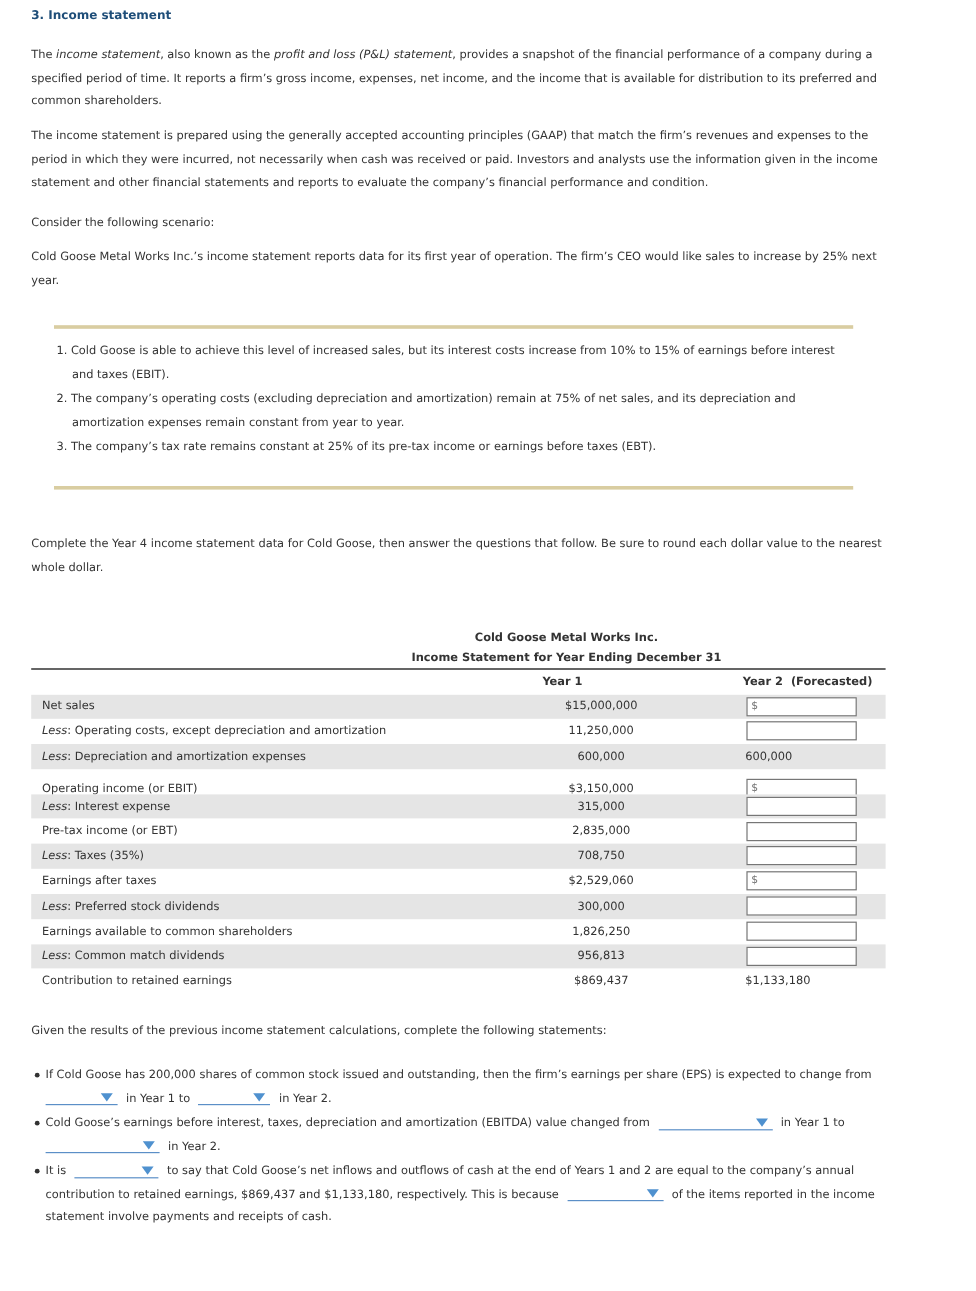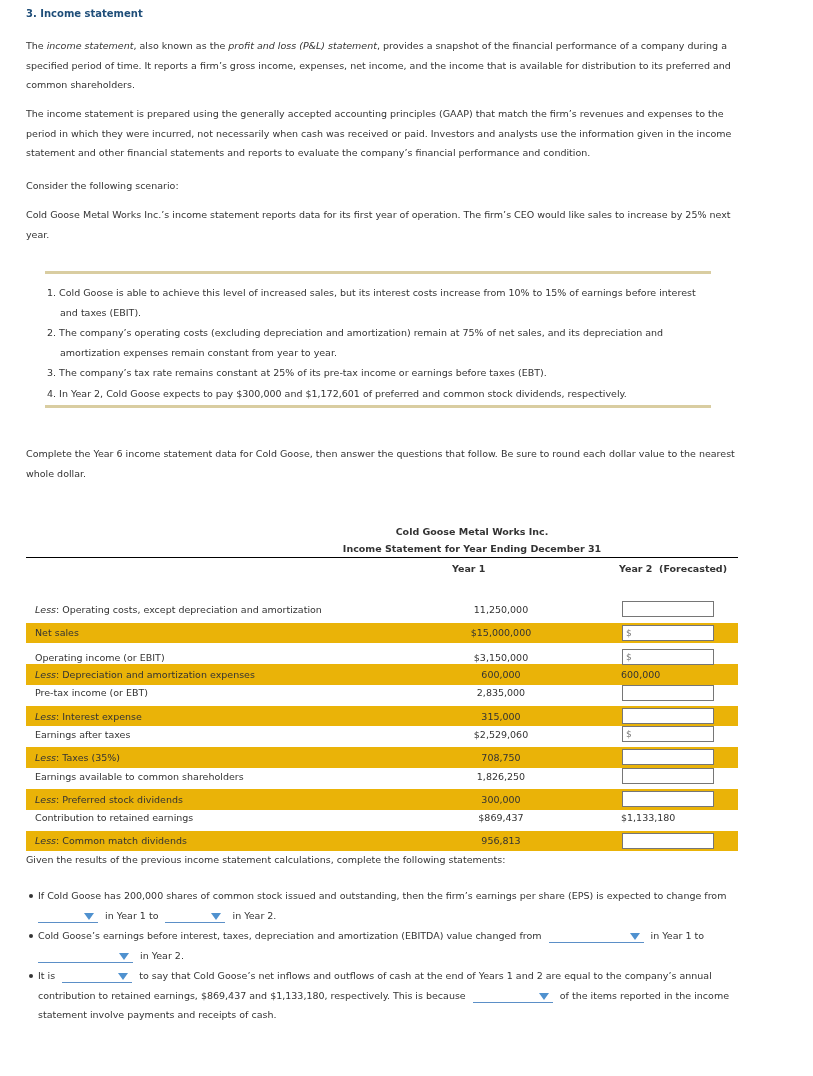--- a/index.html
+++ b/index.html
@@ -37,21 +37,21 @@
     .table-rule {
       position: absolute; left: 26px; top: 557px; width: 712px; height: 1px; background: #000;
     }
     .col-head {
       position: absolute; top: 563px; font-weight: bold; font-size: 9.5px;
     }
     .is-row {
       position: absolute; left: 26px; width: 712px; height: 20.8px;
       display: flex; align-items: center;
     }
-    .is-row.shaded { background: #eab308; margin-top: 44px; }
+    .is-row.shaded { background: #e5e5e5; }
     .is-label { position: absolute; left: 9px; }
     .is-label i { font-style: italic; }
     .is-y1 { position: absolute; left: 400px; width: 150px; text-align: center; }
     .is-y2 { position: absolute; left: 595px; }
     .is-input {
       position: absolute; left: 596px; top: 2px; width: 92px; height: 16px;
       border: 1px solid #767676; background: #fff;
       font-family: "DejaVu Sans", sans-serif; font-size: 9px; color: #999;
       padding-left: 3px;
     }
@@ -88,26 +88,25 @@
 <p class="para" style="top:176px;">Consider the following scenario:</p>
 
 <p class="para" style="top:205px;">Cold Goose Metal Works Inc.’s income statement reports data for its first year of operation. The firm’s CEO would like sales to increase by 25% next year.</p>
 
 <div class="gold-bar" style="top:271px;"></div>
 
 <ul class="scenario-list">
   <li>1. Cold Goose is able to achieve this level of increased sales, but its interest costs increase from 10% to 15% of earnings before interest and taxes (EBIT).</li>
   <li>2. The company’s operating costs (excluding depreciation and amortization) remain at 75% of net sales, and its depreciation and amortization expenses remain constant from year to year.</li>
   <li>3. The company’s tax rate remains constant at 25% of its pre-tax income or earnings before taxes (EBT).</li>
-  <li>4. In Year 2, Cold Goose expects to pay $300,000 and $1,172,601 of preferred and common stock dividends, respectively.</li>
 </ul>
 
 <div class="gold-bar" style="top:405px;"></div>
 
-<p class="para" style="top:444px;">Complete the Year 6 income statement data for Cold Goose, then answer the questions that follow. Be sure to round each dollar value to the nearest whole dollar.</p>
+<p class="para" style="top:444px;">Complete the Year 4 income statement data for Cold Goose, then answer the questions that follow. Be sure to round each dollar value to the nearest whole dollar.</p>
 
 <div class="table-title" style="top:526px;">Cold Goose Metal Works Inc.</div>
 <div class="table-title" style="top:543px;">Income Statement for Year Ending December 31</div>
 <div class="table-rule"></div>
 
 <div class="col-head" style="left:452px;">Year 1</div>
 <div class="col-head" style="left:619px; white-space:pre;">Year 2  (Forecasted)</div>
 
 <div id="is-rows">
     <div class="is-row shaded" style="top: 578.5px;">

